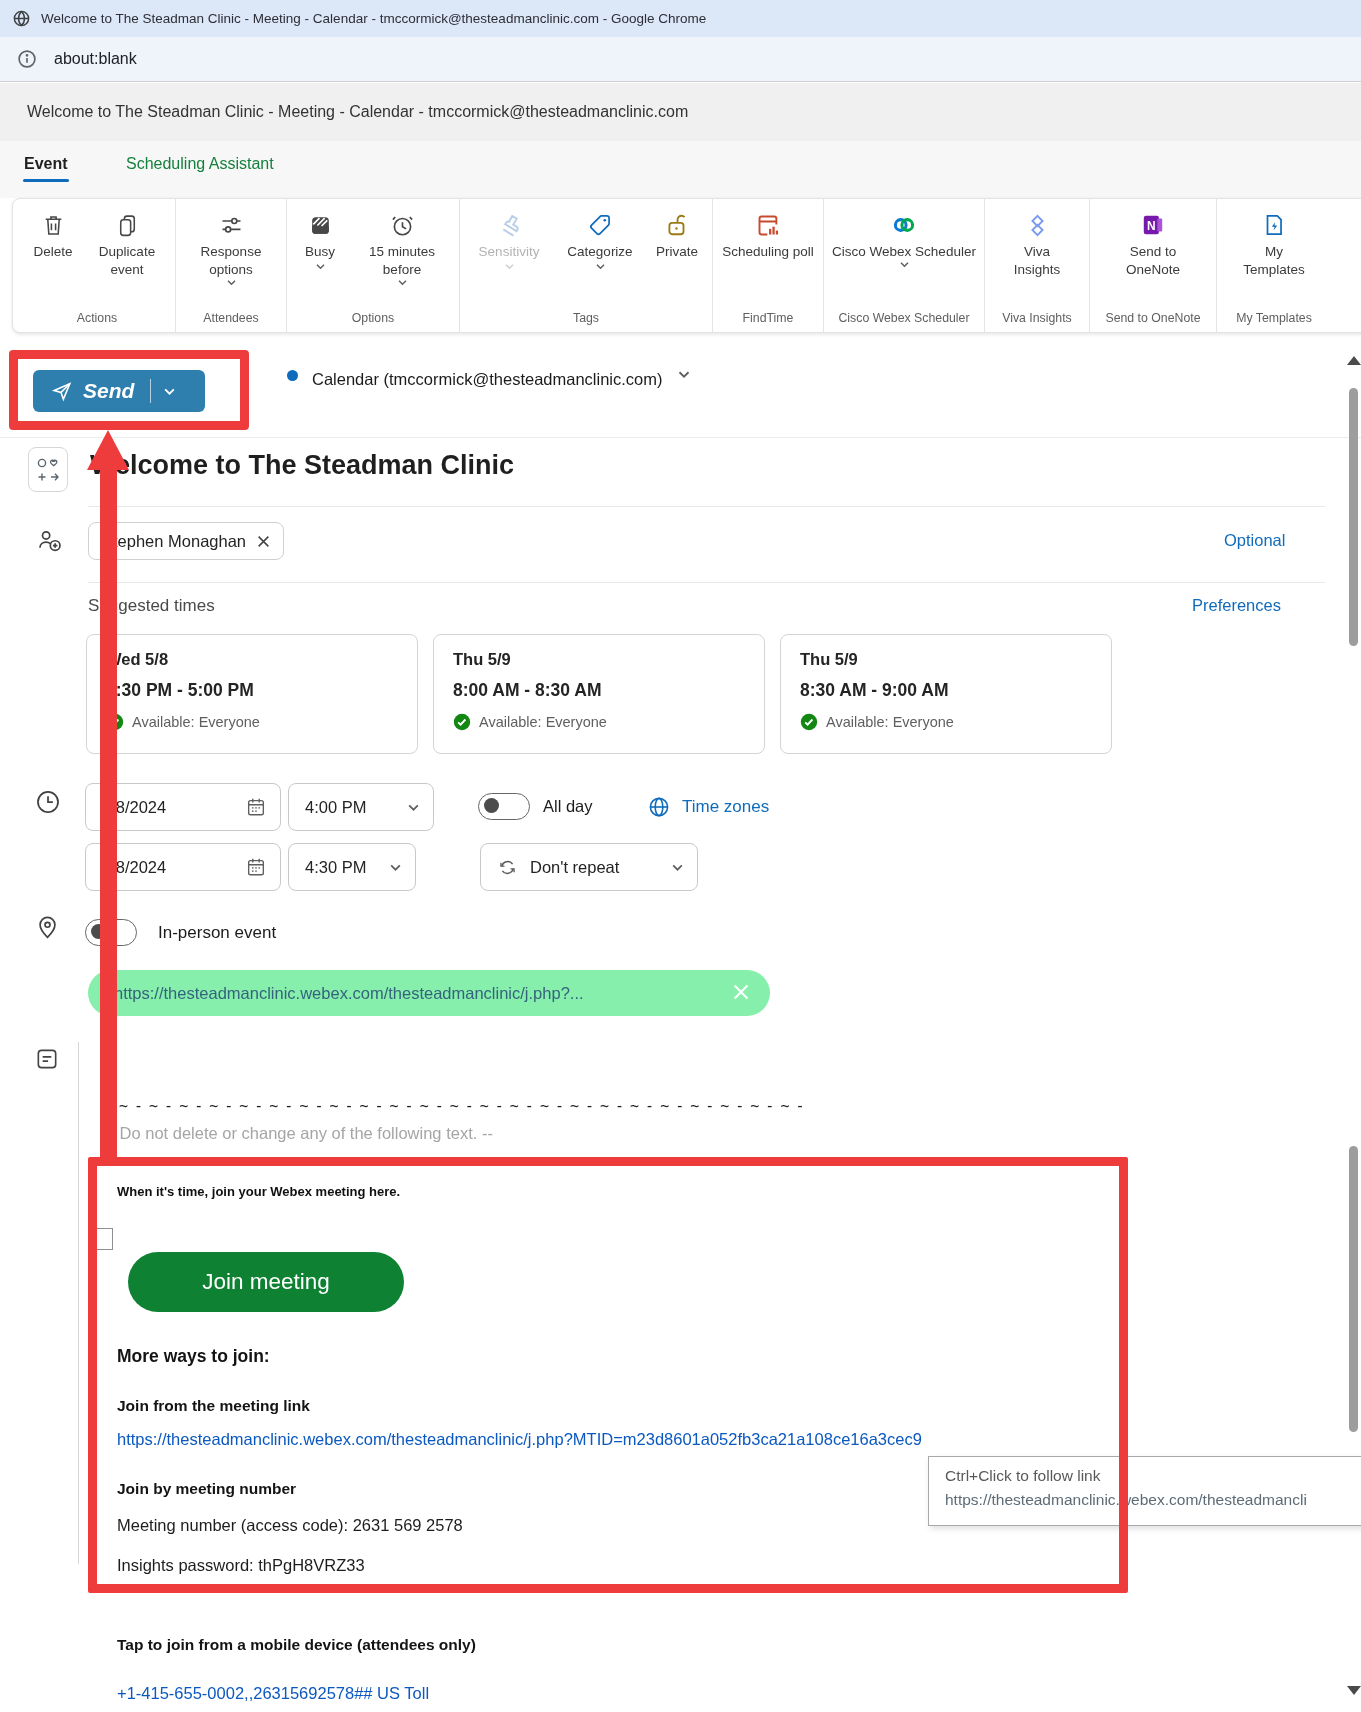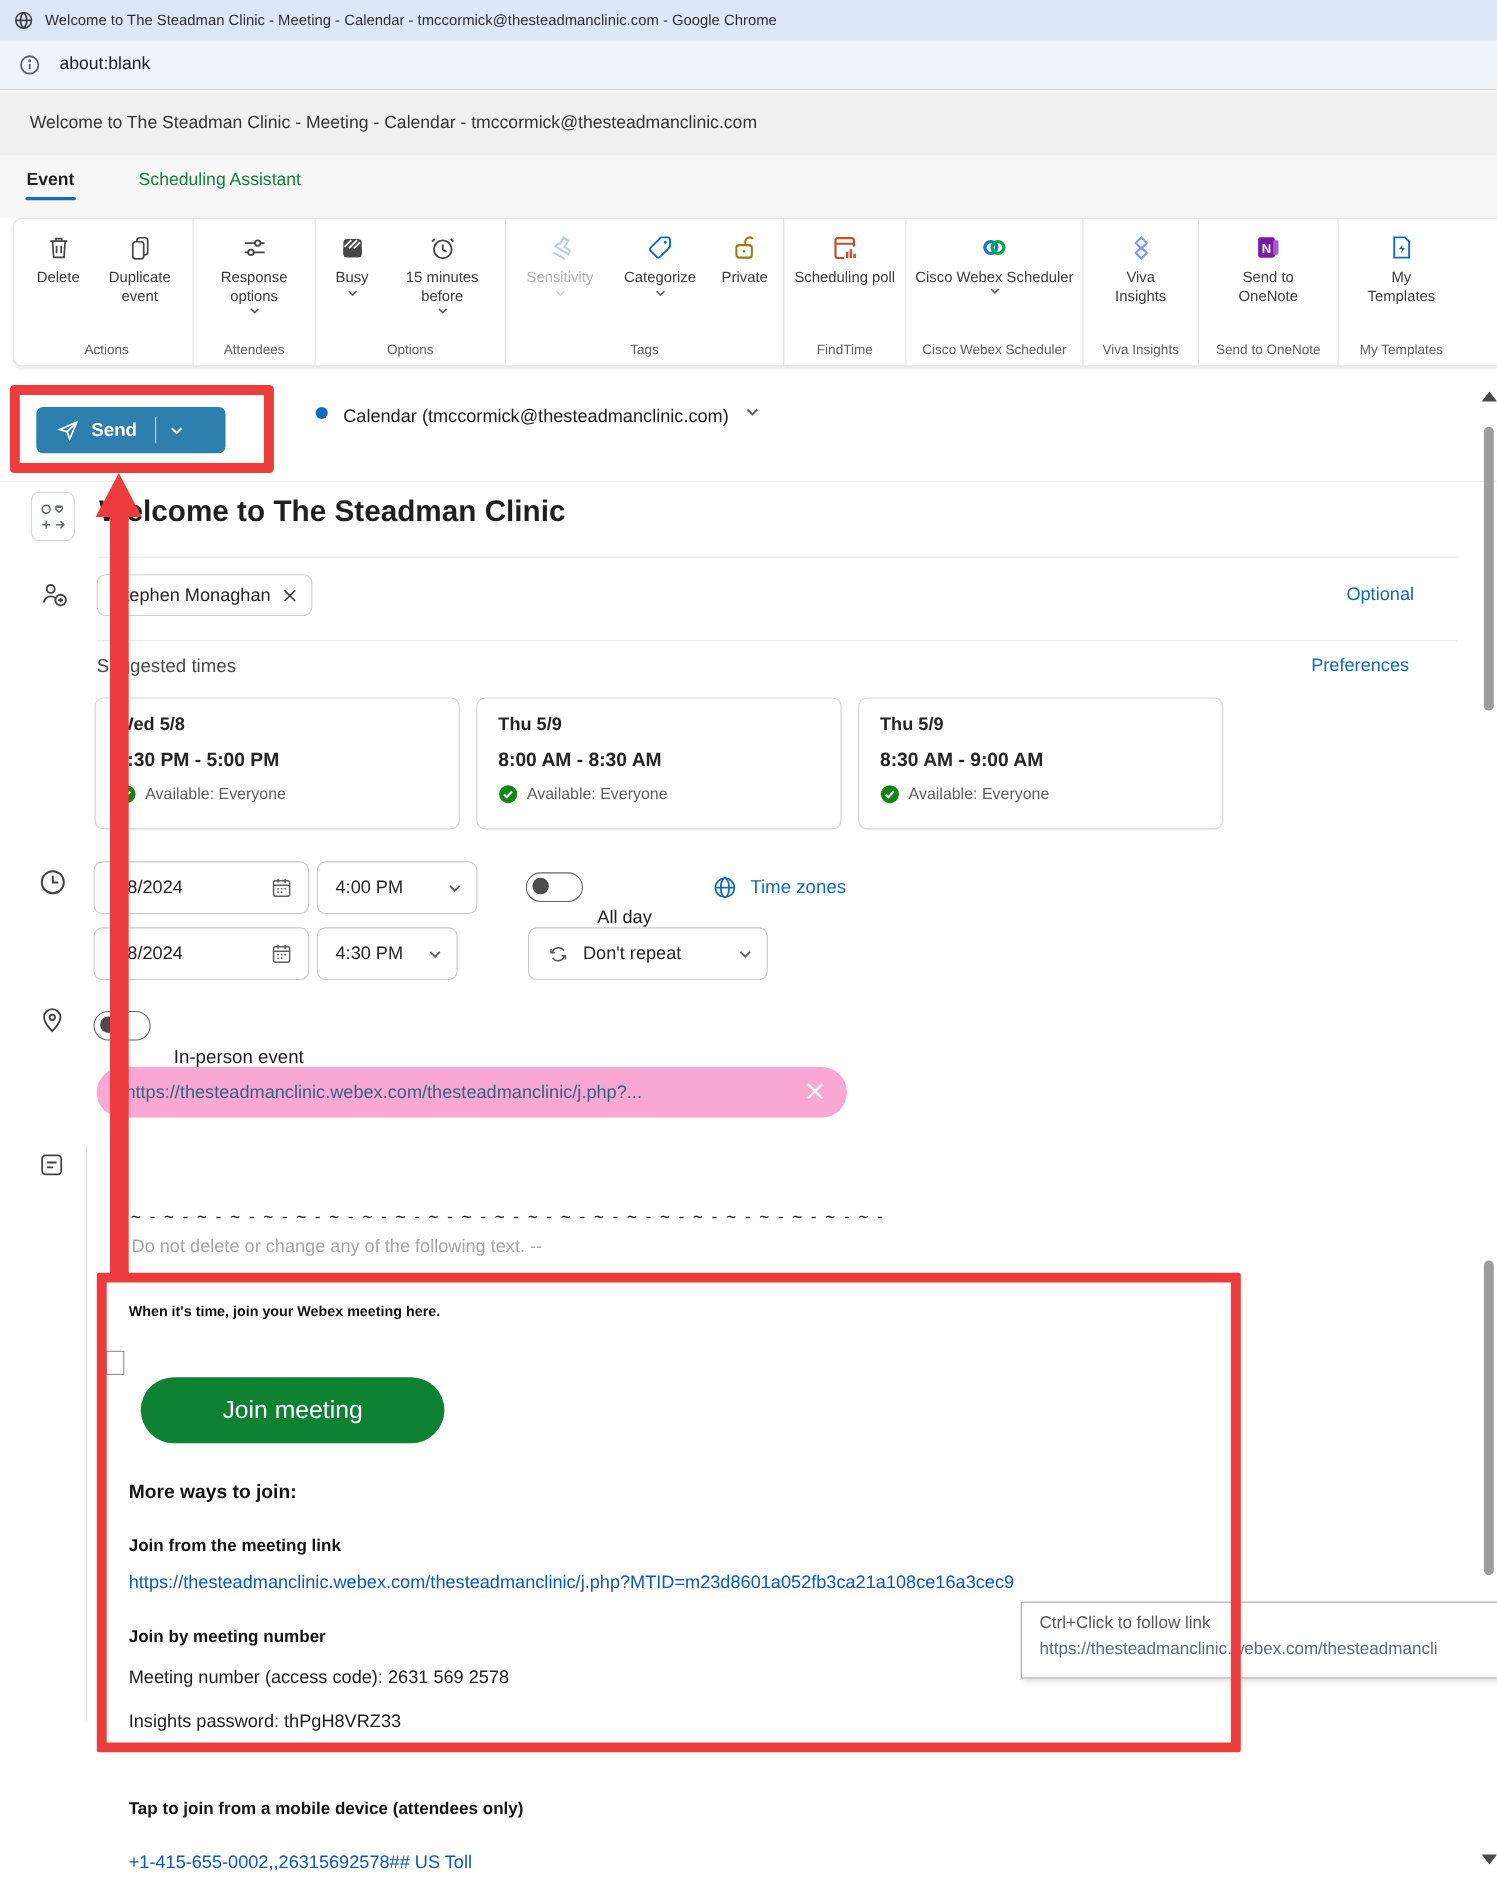--- a/index.html
+++ b/index.html
@@ -40,21 +40,21 @@
   .chevdown { display:flex; justify-content:center; margin-top:2px; }
   .rbtn.disabled .rlabelrow { color:#b3b3b3; }
   .w-delete{width:60px}.w-dup{width:88px}.w-resp{width:102px}.w-busy{width:58px}.w-15m{width:106px}
   .w-sens{width:90px}.w-cat{width:92px}.w-priv{width:62px}.w-poll{width:102px}.w-webex{width:152px}
   .w-viva{width:96px}.w-onen{width:118px}.w-tmpl{width:106px}
   .w-dup .rlabelrow{max-width:78px}.w-viva .rlabelrow{max-width:62px}.w-onen .rlabelrow{max-width:72px}.w-tmpl .rlabelrow{max-width:82px}
   
   .sendrow-divider { position:absolute; left:0; top:437px; width:100%; height:1px; background:#ececec; }
   .send-btn { position:absolute; left:33px; top:370px; width:172px; height:42px; background:#2e7fae;
     border-radius:6px; display:flex; align-items:center; color:#fff; cursor:pointer; }
-  .send-btn .slabel { font-size:17px; font-weight:700; margin-left:10px; }
+  .send-btn .slabel { font-size:21px; font-weight:700; margin-left:10px;font-style:italic; }
   .send-btn .sdiv { width:1px; height:24px; background:rgba(255,255,255,.65); margin-left:16px; }
   .send-btn .schev { margin-left:12px; display:flex; }
   .send-btn .sicon { margin-left:18px; display:flex; }
   .cal-select { position:absolute; left:287px; top:370px; height:42px; display:flex; gap:14px; cursor:pointer; }
   .cal-dot { width:11px; height:11px; border-radius:50%; background:#0f6cbd; }
   .cal-label { font-size:16.5px; color:#1c1c1c; }
   
   .charm-btn { position:absolute; left:28px; top:447px; width:40px; height:45px;
     border:1px solid #d6d6d6; border-radius:8px; display:flex; align-items:center; justify-content:center; cursor:pointer; background:#fff; }
   .ev-title { position:absolute; left:90px; top:450px; font-size:27px; font-weight:700; color:#1f1f1f; }
@@ -68,22 +68,22 @@
   .sugg-card { position:absolute; top:634px; width:332px; height:120px; border:1px solid #d4d4d4;
     border-radius:8px; background:#fff; padding:15px 19px; cursor:pointer; }
   .sugg-card .sdate { font-size:16.5px; font-weight:700; color:#242424; }
   .sugg-card .stime { font-size:17.5px; font-weight:700; color:#242424; margin-top:11px; }
   .sugg-card .savail { display:flex; align-items:center; gap:8px; margin-top:12px; font-size:14.5px; color:#5f5f5f; }
   .field { position:absolute; height:48px; border:1px solid #c9c9c9; border-radius:8px; background:#fff;
     display:flex; align-items:center; padding:0 13px 0 16px; font-size:16.5px; color:#242424; cursor:pointer; }
   .field .spread { flex:1; }
   .toggle { position:absolute; width:52px; height:27px; border:1.5px solid #666; border-radius:14px; background:#fff; cursor:pointer; }
   .toggle .knob { position:absolute; left:5px; top:4px; width:15px; height:15px; border-radius:50%; background:#4c4c4c; }
-  .plainlabel { position:absolute; font-size:16.5px; color:#1c1c1c;margin-top:28px; }
-  .loc-pill { position:absolute; left:88px; top:970px; width:682px; height:46px; background:#f9a8d4;
+  .plainlabel { position:absolute; font-size:16.5px; color:#1c1c1c; }
+  .loc-pill { position:absolute; left:88px; top:970px; width:682px; height:46px; background:#86efac;
     border-radius:23px; display:flex; align-items:center; padding:0 52px 0 26px; cursor:pointer; }
   .loc-pill .ltext { font-size:16.5px; color:#35637d; white-space:nowrap; overflow:hidden; }
   .loc-pill .lclose { position:absolute; right:20px; top:13px; cursor:pointer; display:flex; }
   
   .body-leftline { position:absolute; left:78px; top:1042px; width:1px; height:522px; background:#d6d6d6; }
   .sepline { position:absolute; left:104px; top:1097px; font-family:"DejaVu Sans Mono", monospace;
     font-size:15px; letter-spacing:6px; color:#1f1f1f; }
   .notice { position:absolute; left:104px; top:1124px; font-size:16.5px; color:#a5a5a5; }
   .wx-head { position:absolute; left:117px; top:1184px; font-size:13px; font-weight:700; color:#101010; }
   .wx-checkbox { position:absolute; left:96px; top:1228px; width:17px; height:22px; border:1.5px solid #8f8f8f; background:#fff; }

